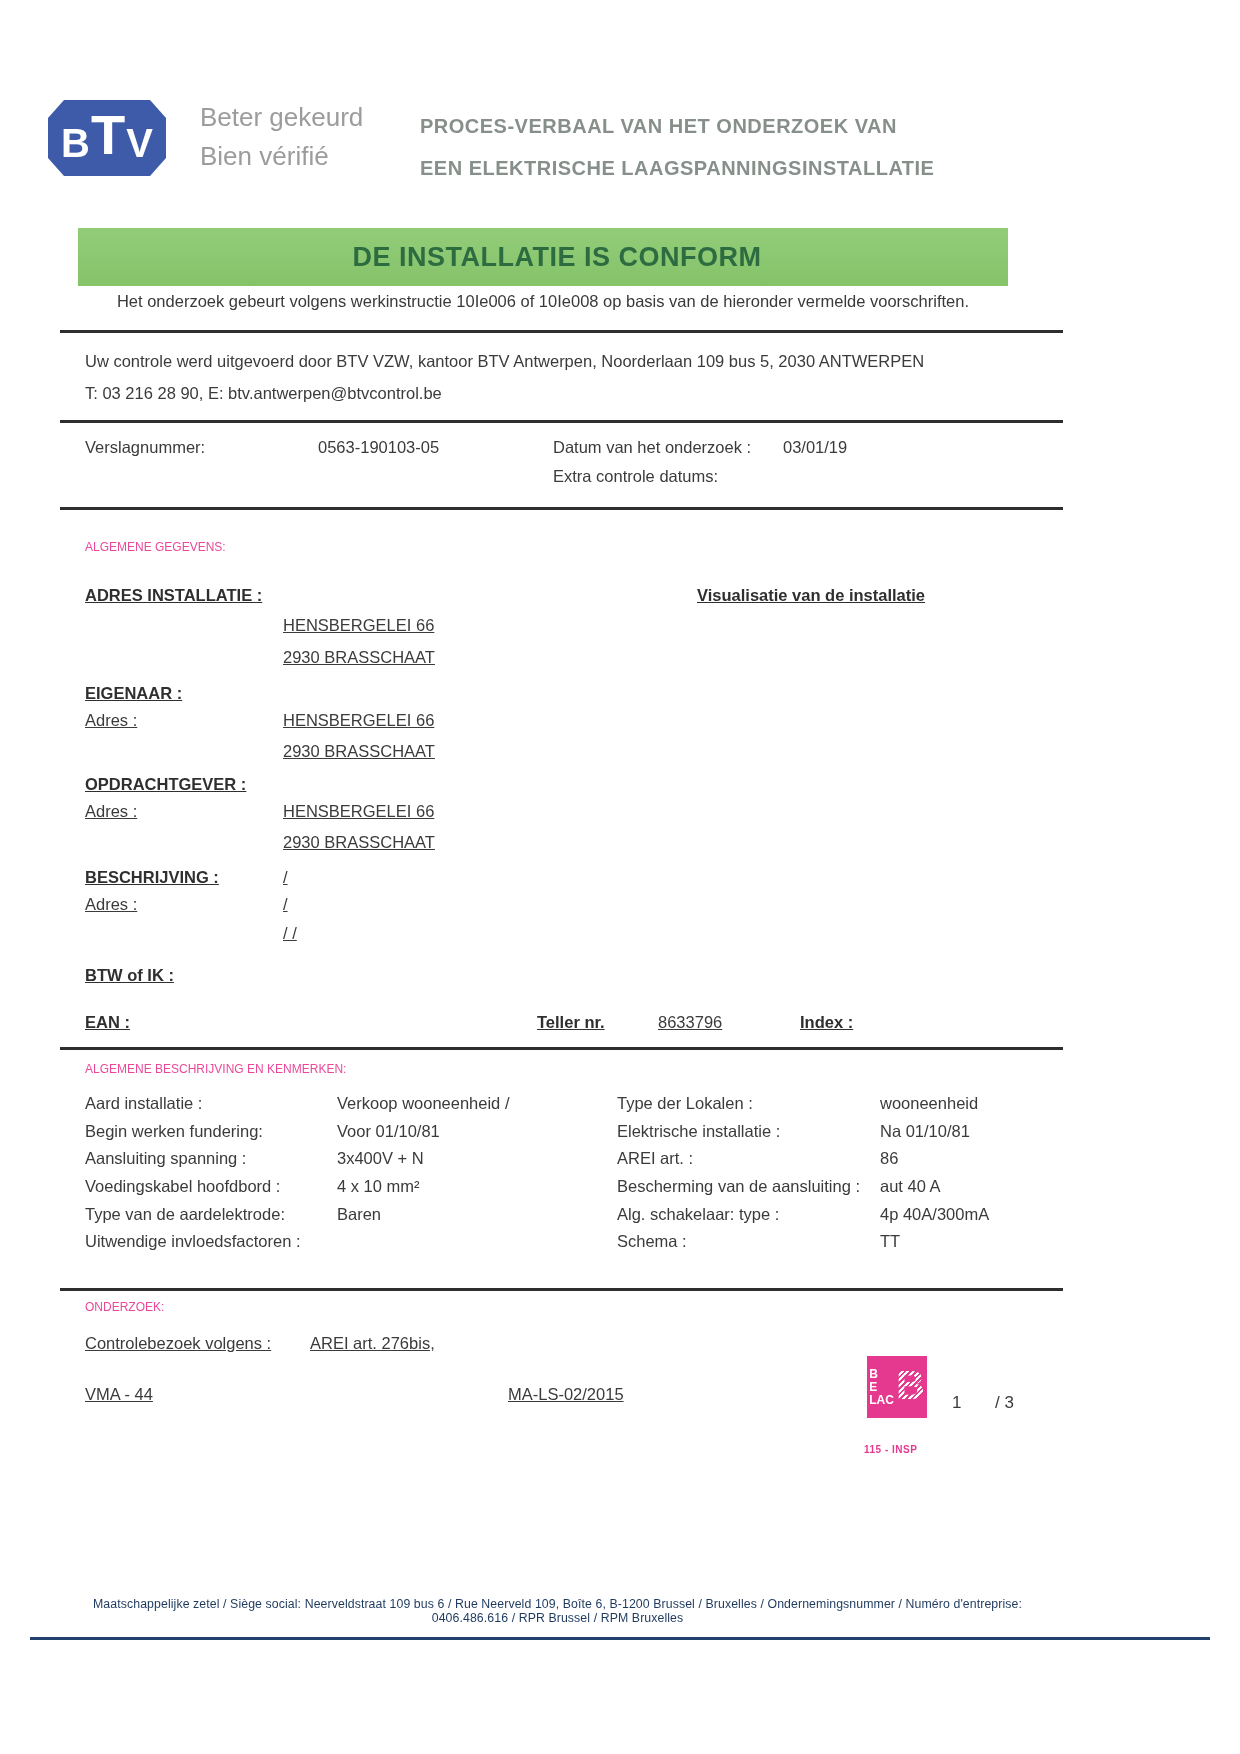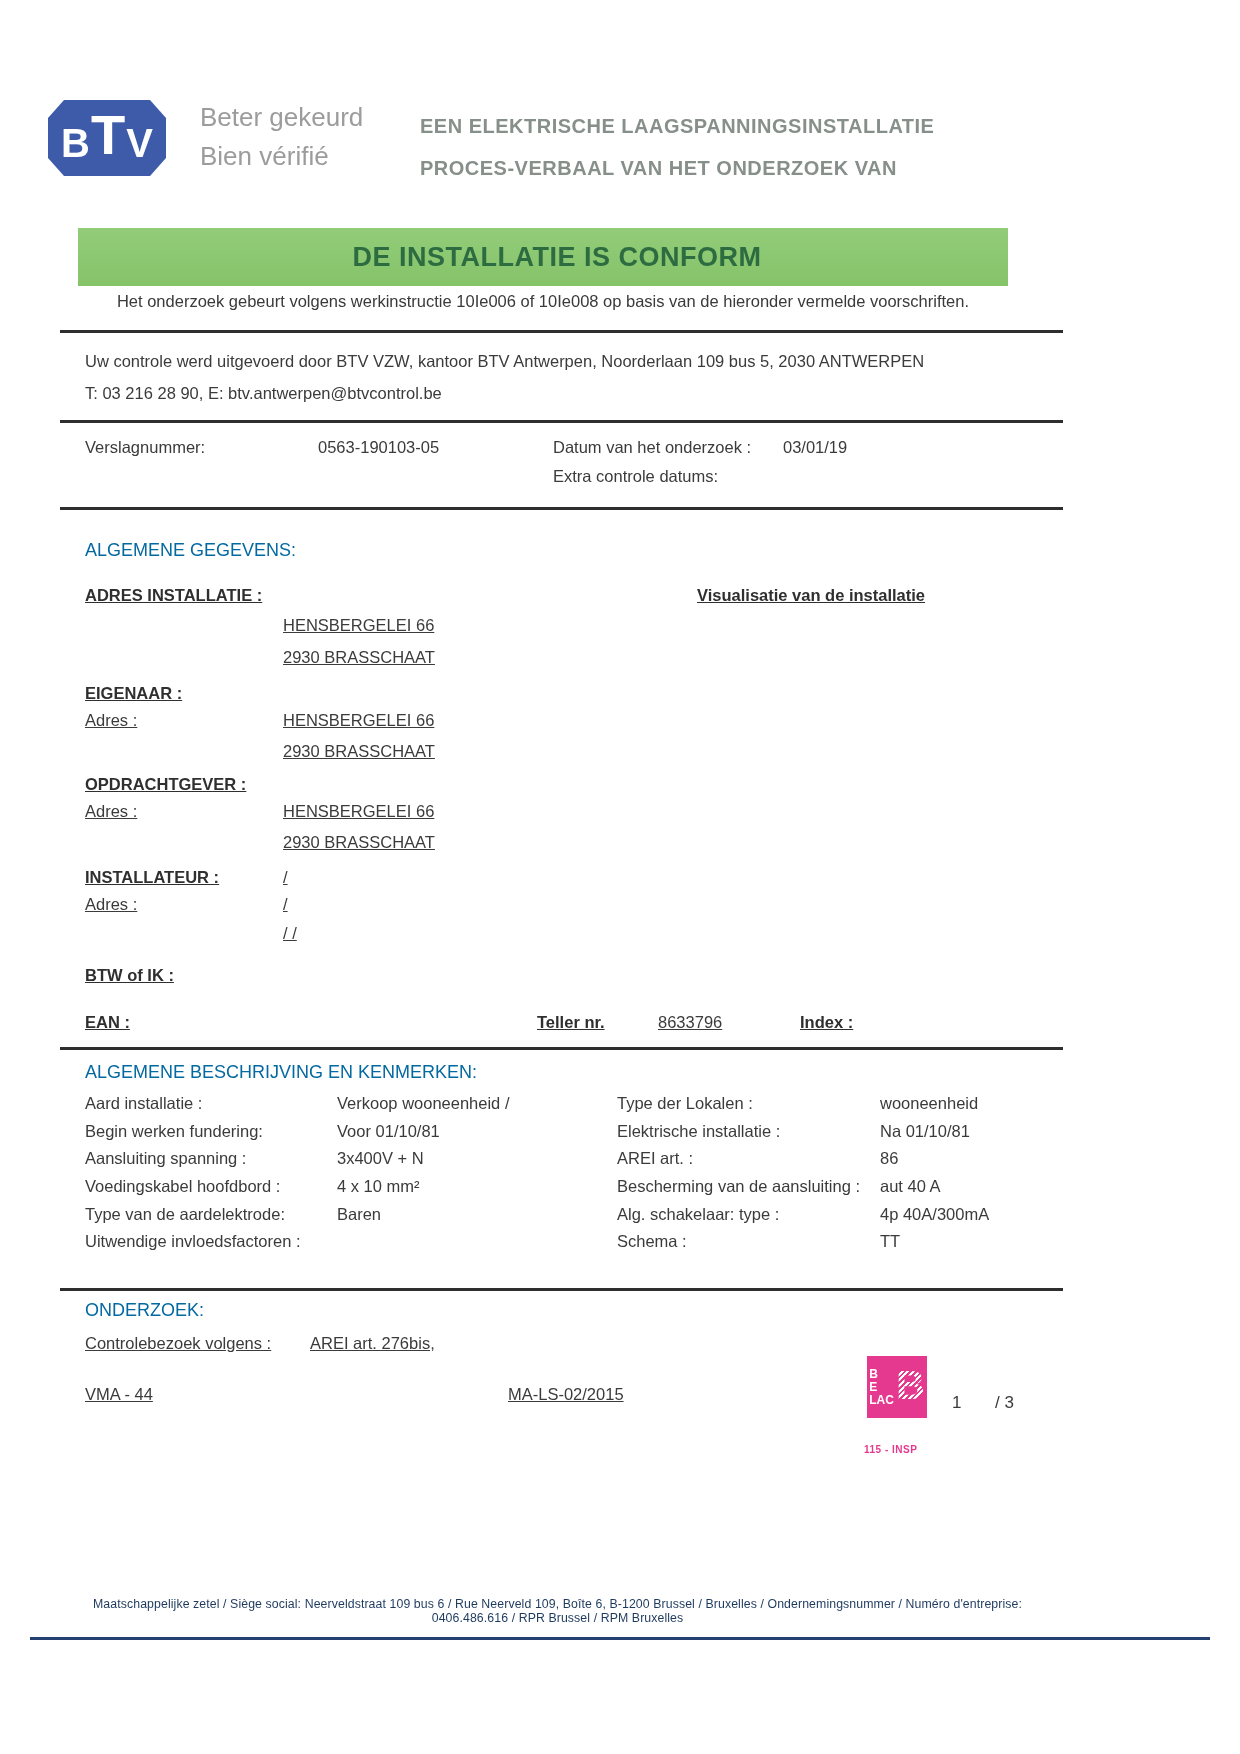--- a/index.html
+++ b/index.html
@@ -35,21 +35,21 @@
   .banner-text { font-size: 27px; font-weight: bold; color: #2d6b41; letter-spacing: 0.5px; }
   .banner-note { left: 78px; top: 292px; width: 930px; text-align: center; font-size: 16.5px; color: #3a3a3a; }
 
   .hr { left: 60px; width: 1003px; height: 3px; background: #2e2e2e; }
 
   
   .office-1 { left: 85px; top: 352px; font-size: 16.5px; }
   .office-2 { left: 85px; top: 384px; font-size: 16.5px; }
   .meta-row { font-size: 16.5px; }
 
-  .sec-head { font-size: 18px; color: #0369a1; }
+  .sec-head { font-size: 12px; color: #ec4899; }
 
   .b { font-weight: bold; color: #2f2f2f; }
   .t { font-size: 16.5px; text-decoration: underline; }
 
   
   .kenmerken-rows { left: 85px; top: 1090px; width: 1060px; }
   .krow { display: grid; grid-template-columns: 252px 280px 263px 1fr; height: 27.6px; align-items: center; font-size: 16.5px; }
 
   
   .belac-box {
@@ -79,22 +79,22 @@
 <div class="abs btv-logo">
   <span class="l-b">B</span>
   <span class="l-t">T</span>
   <span class="l-v">V</span>
 </div>
 <div class="abs tagline">
   <div>Beter gekeurd</div>
   <div>Bien vérifié</div>
 </div>
 <div class="abs doc-title">
+  <div>PROCES-VERBAAL VAN HET ONDERZOEK VAN</div>
   <div>EEN  ELEKTRISCHE  LAAGSPANNINGSINSTALLATIE</div>
-  <div>PROCES-VERBAAL VAN HET ONDERZOEK VAN</div>
 </div>
 
 <div class="abs banner">
   <span class="banner-text">DE INSTALLATIE IS CONFORM</span>
 </div>
 <div class="abs banner-note">Het onderzoek gebeurt volgens werkinstructie 10Ie006 of 10Ie008 op basis van de hieronder vermelde voorschriften.</div>
 
 <div class="abs hr" style="top:330px"></div>
 
 <div class="abs office-1">Uw controle werd uitgevoerd door BTV VZW, kantoor BTV Antwerpen, Noorderlaan 109 bus 5, 2030 ANTWERPEN</div>
@@ -120,21 +120,21 @@
 <span class="abs t b" style="left:85px; top:684px">EIGENAAR :</span>
 <span class="abs t" style="left:85px; top:711px">Adres :</span>
 <span class="abs t" style="left:283px; top:711px">HENSBERGELEI 66</span>
 <span class="abs t" style="left:283px; top:742px">2930 BRASSCHAAT</span>
 
 <span class="abs t b" style="left:85px; top:775px">OPDRACHTGEVER :</span>
 <span class="abs t" style="left:85px; top:802px">Adres :</span>
 <span class="abs t" style="left:283px; top:802px">HENSBERGELEI 66</span>
 <span class="abs t" style="left:283px; top:833px">2930 BRASSCHAAT</span>
 
-<span class="abs t b" style="left:85px; top:868px">INSTALLATEUR :</span>
+<span class="abs t b" style="left:85px; top:868px">BESCHRIJVING :</span>
 <span class="abs t" style="left:283px; top:868px">/</span>
 <span class="abs t" style="left:85px; top:895px">Adres :</span>
 <span class="abs t" style="left:283px; top:895px">/</span>
 <span class="abs t" style="left:283px; top:924px">/ /</span>
 
 <span class="abs t b" style="left:85px; top:966px">BTW of IK :</span>
 
 <span class="abs t b" style="left:85px; top:1013px">EAN :</span>
 <span class="abs t b" style="left:537px; top:1013px">Teller nr.</span>
 <span class="abs t" style="left:658px; top:1013px">8633796</span>

